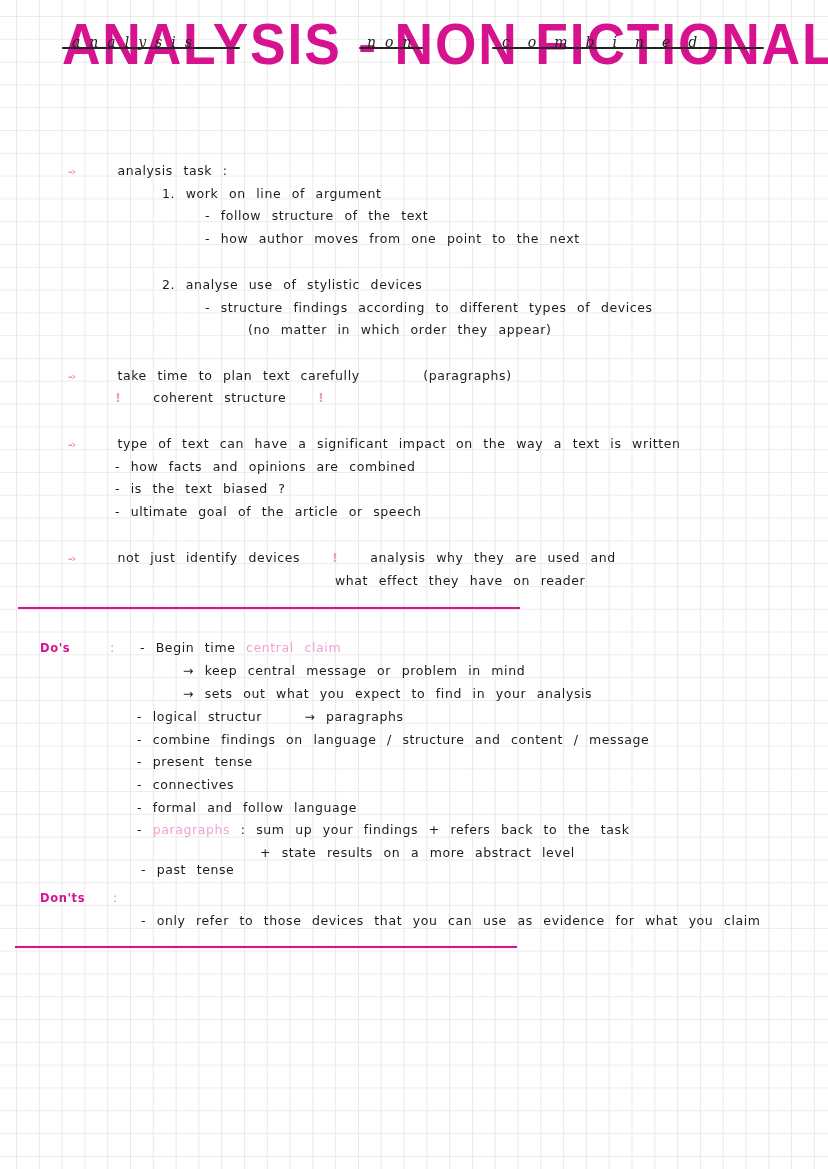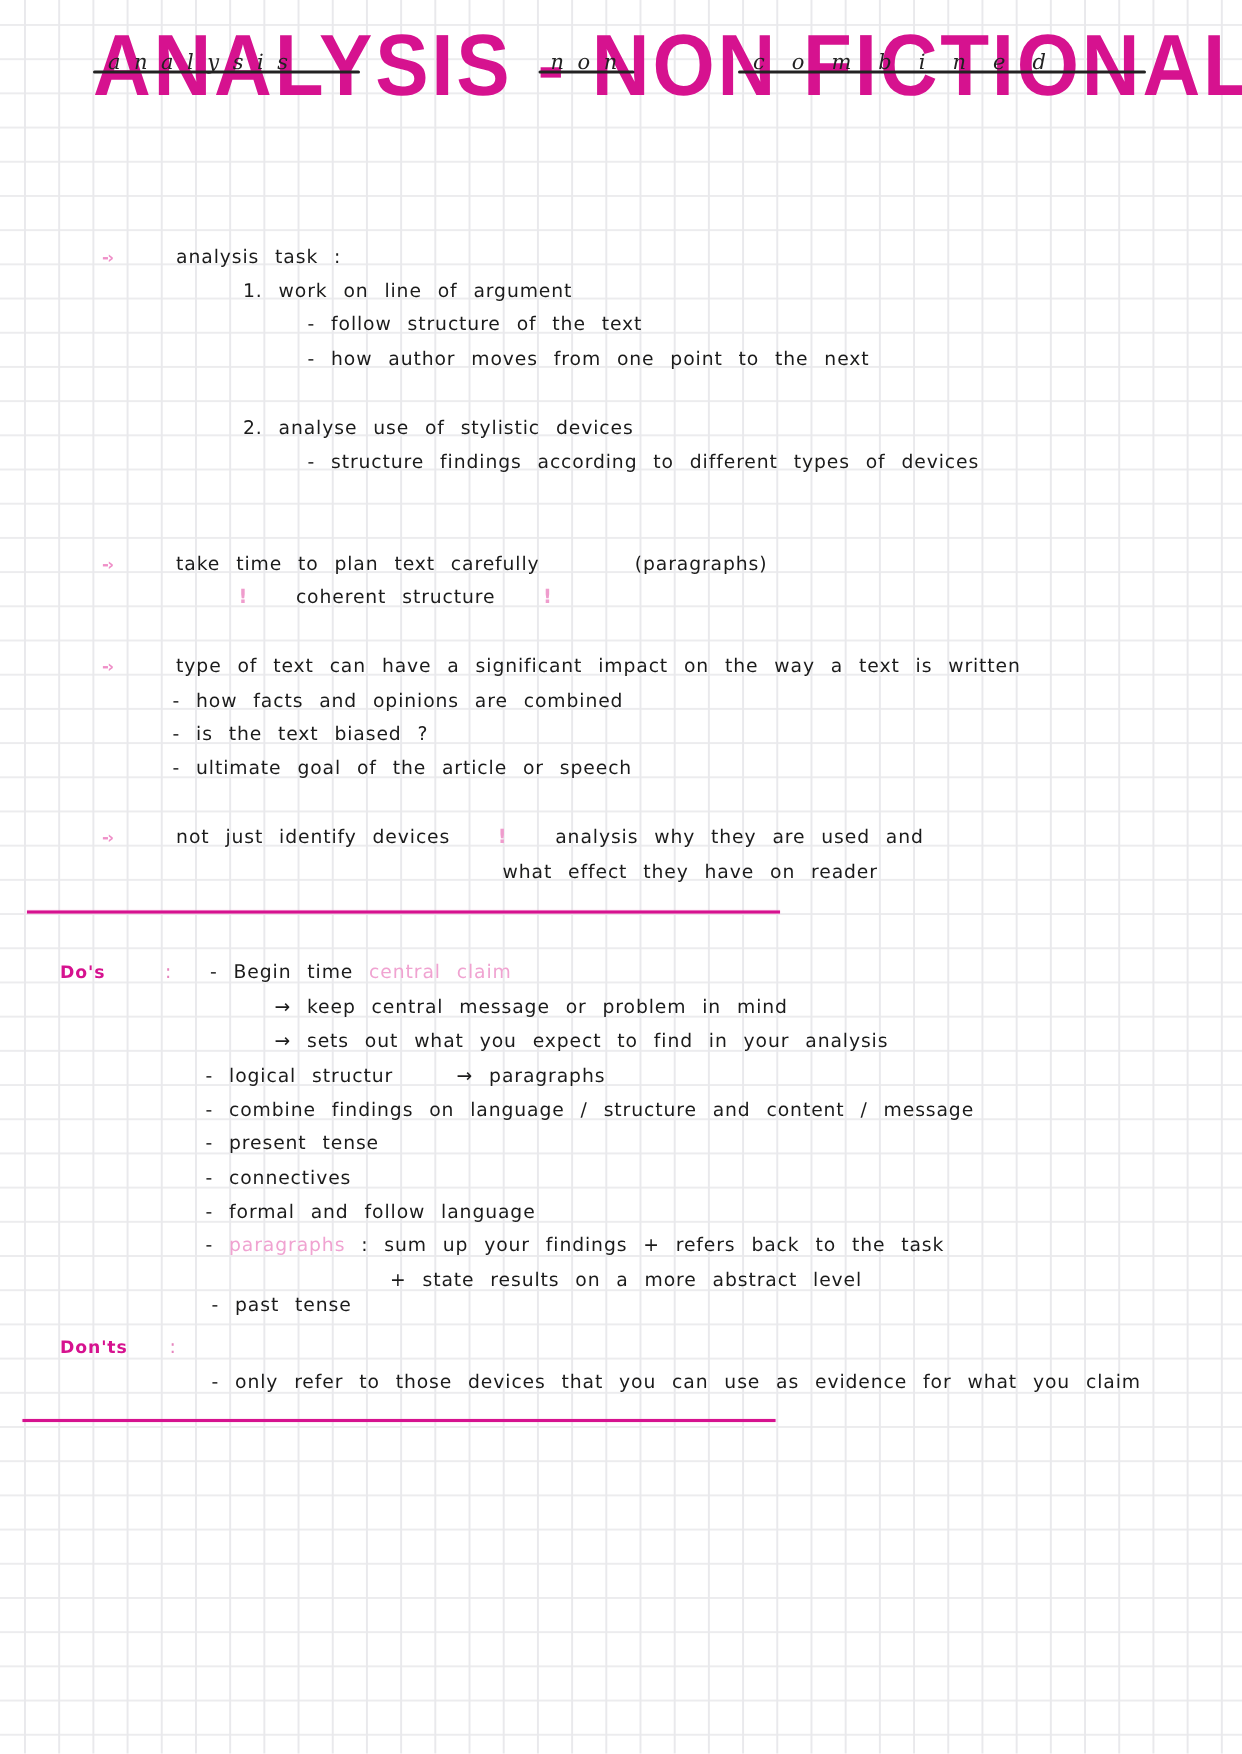--- a/index.html
+++ b/index.html
@@ -120,29 +120,30 @@
     <span class="arrow light">-›</span>
     &nbsp;&nbsp;
     <span>analysis task :</span>
   </div>
   <div class="line" style="left:162px; top:186px;">1. work on line of argument</div>
   <div class="line" style="left:205px; top:208px;">- follow structure of the text</div>
   <div class="line" style="left:205px; top:231px;">- how author moves from one point to the next</div>
 
   <div class="line" style="left:162px; top:277px;">2. analyse use of stylistic devices</div>
   <div class="line" style="left:205px; top:300px;">- structure findings according to different types of devices</div>
+  <div class="line" style="left:248px; top:322px;">(no matter in which order they appear)</div>
 
   <div class="line" style="left:68px; top:368px;">
     <span class="arrow light">-›</span>
     &nbsp;&nbsp;
     <span>take time to plan text carefully</span>
     &nbsp;&nbsp;&nbsp;&nbsp;
     <span>(paragraphs)</span>
   </div>
-  <div class="line" style="left:115px; top:390px;margin-left:44px;">
+  <div class="line" style="left:115px; top:390px;">
     <span class="excl">!</span>
     &nbsp;
     <span>coherent structure</span>
     &nbsp;
     <span class="excl">!</span>
   </div>
 
   <div class="line" style="left:68px; top:436px;">
     <span class="arrow light">-›</span>
     &nbsp;&nbsp;

